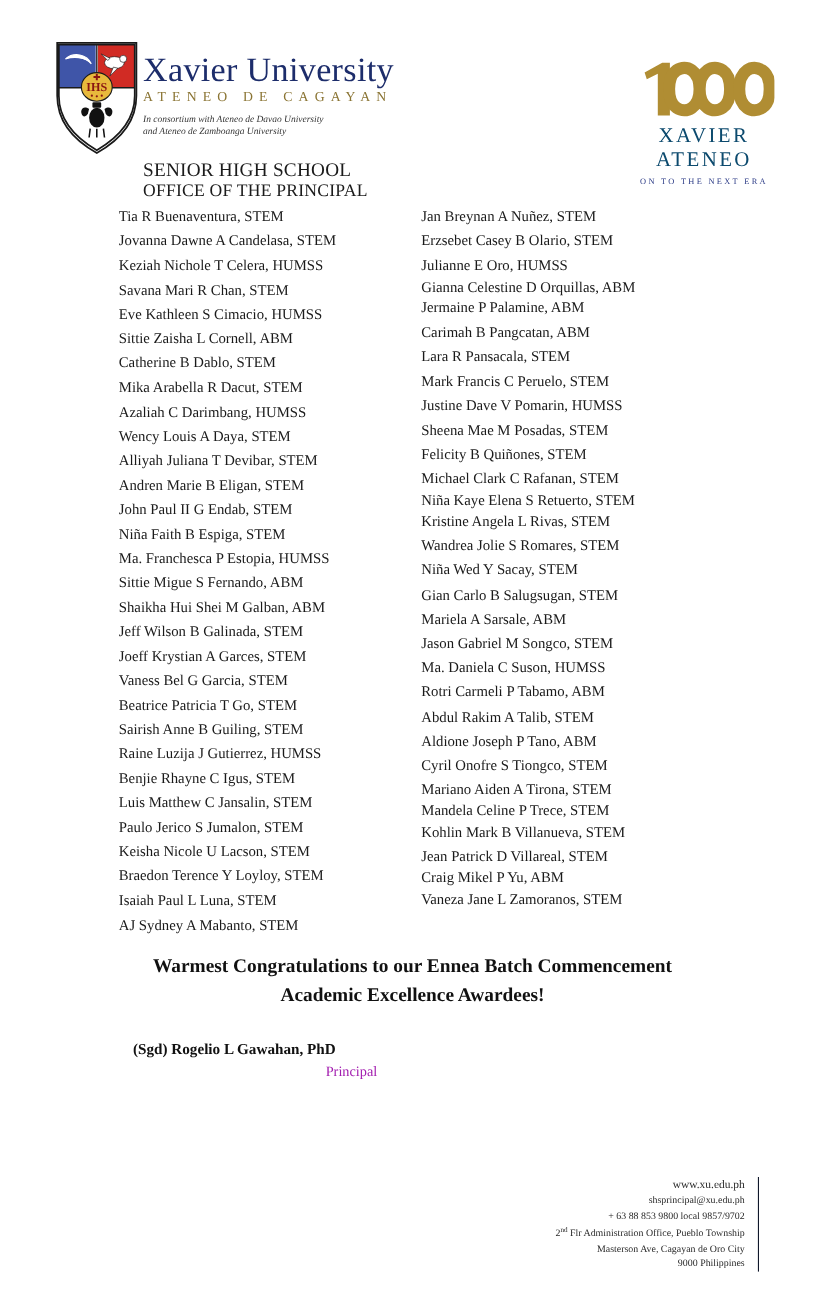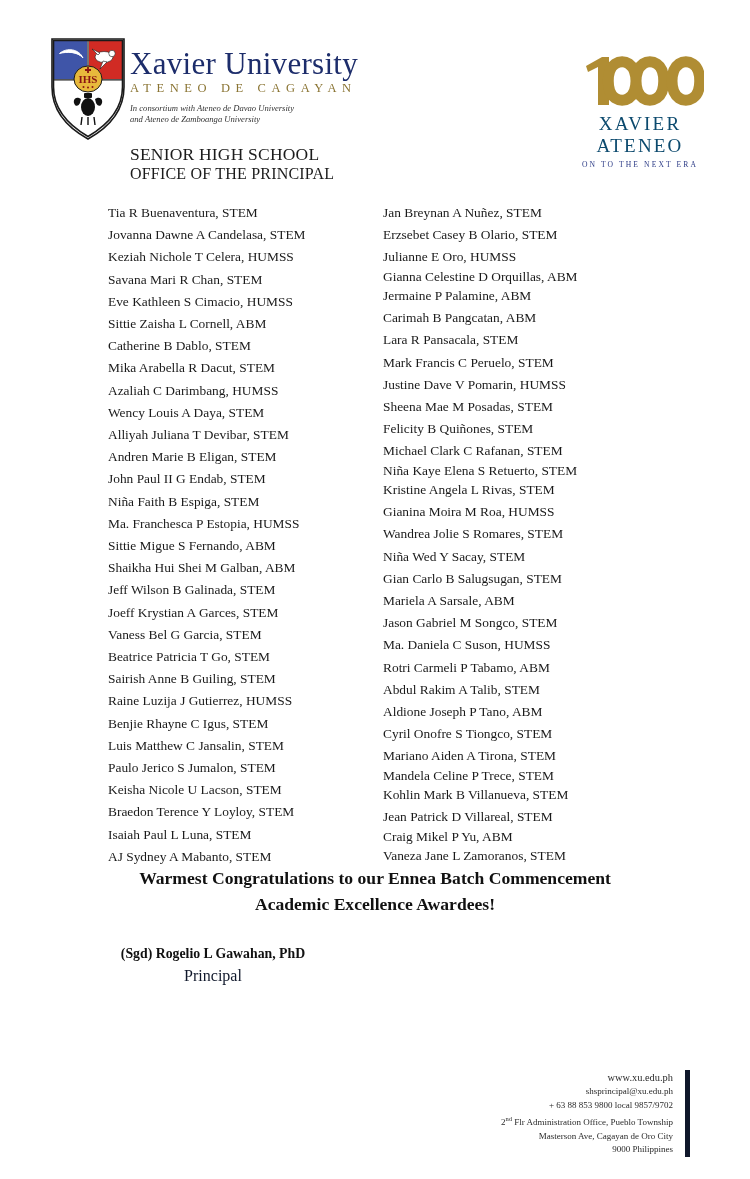--- a/index.html
+++ b/index.html
@@ -92,21 +92,21 @@
   .cent-tag {
     font-size: 7.6px;
     color: #2c3b86;
     letter-spacing: 2.1px;
     margin-top: 4px;
   }
 
   
   .names {
     position: absolute;
-    top: 202px;
+    top: 186px;
     left: 0;
     right: 0;
     display: flex;
   }
   .col {
     box-sizing: border-box;
   }
   .col-left  { width: 272px; margin-left: 108px; }
   .col-right { width: 300px; margin-left: 3px; }
   .name-row {
@@ -138,35 +138,36 @@
     width: 260px;
     text-align: center;
   }
   .sig-name {
     font-weight: bold;
     font-size: 13.8px;
     color: #111;
     line-height: 1.2;
   }
   .sig-role {
-    font-size: 16px;
-    color: #0f172a;
+    font-size: 13px;
+    color: #a21caf;
     margin-top: 3px;
     line-height: 1.2;
+    text-align: right;
   }
 
   
   .footer {
     position: absolute;
     top: 1070px;
     right: 60px;
     width: 330px;
     text-align: right;
     padding-right: 12px;
-    border-right: 5px solid #0f172a;
+    border-right: 1px solid #0f172a;
   }
   .footer-line {
     font-size: 9px;
     color: #2a2a2a;
     line-height: 13.6px;
     white-space: nowrap;
   }
   .footer-line.first { font-size: 10.4px; line-height: 15px; }
   .footer-line sup { font-size: 6.5px; vertical-align: super; }
 </style>
@@ -279,21 +280,20 @@
         <div class="name-row">Jermaine P Palamine, ABM</div>
         <div class="name-row">Carimah B Pangcatan, ABM</div>
         <div class="name-row">Lara R Pansacala, STEM</div>
         <div class="name-row">Mark Francis C Peruelo, STEM</div>
         <div class="name-row">Justine Dave V Pomarin, HUMSS</div>
         <div class="name-row">Sheena Mae M Posadas, STEM</div>
         <div class="name-row">Felicity B Quiñones, STEM</div>
         <div class="name-row">Michael Clark C Rafanan, STEM</div>
         <div class="name-row tight">Niña Kaye Elena S Retuerto, STEM</div>
         <div class="name-row">Kristine Angela L Rivas, STEM</div>
-        <div class="name-row">Gianina Moira M Roa, HUMSS</div>
         <div class="name-row">Wandrea Jolie S Romares, STEM</div>
         <div class="name-row">Niña Wed Y Sacay, STEM</div>
         <div class="name-row">Gian Carlo B Salugsugan, STEM</div>
         <div class="name-row">Mariela A Sarsale, ABM</div>
         <div class="name-row">Jason Gabriel M Songco, STEM</div>
         <div class="name-row">Ma. Daniela C Suson, HUMSS</div>
         <div class="name-row">Rotri Carmeli P Tabamo, ABM</div>
         <div class="name-row">Abdul Rakim A Talib, STEM</div>
         <div class="name-row">Aldione Joseph P Tano, ABM</div>
         <div class="name-row">Cyril Onofre S Tiongco, STEM</div>

